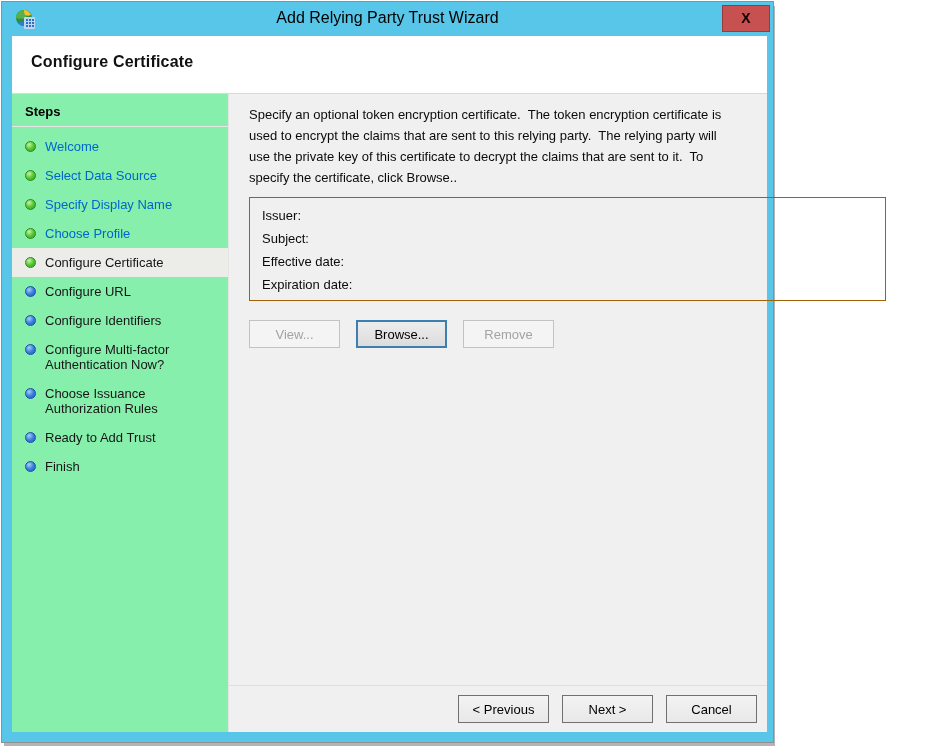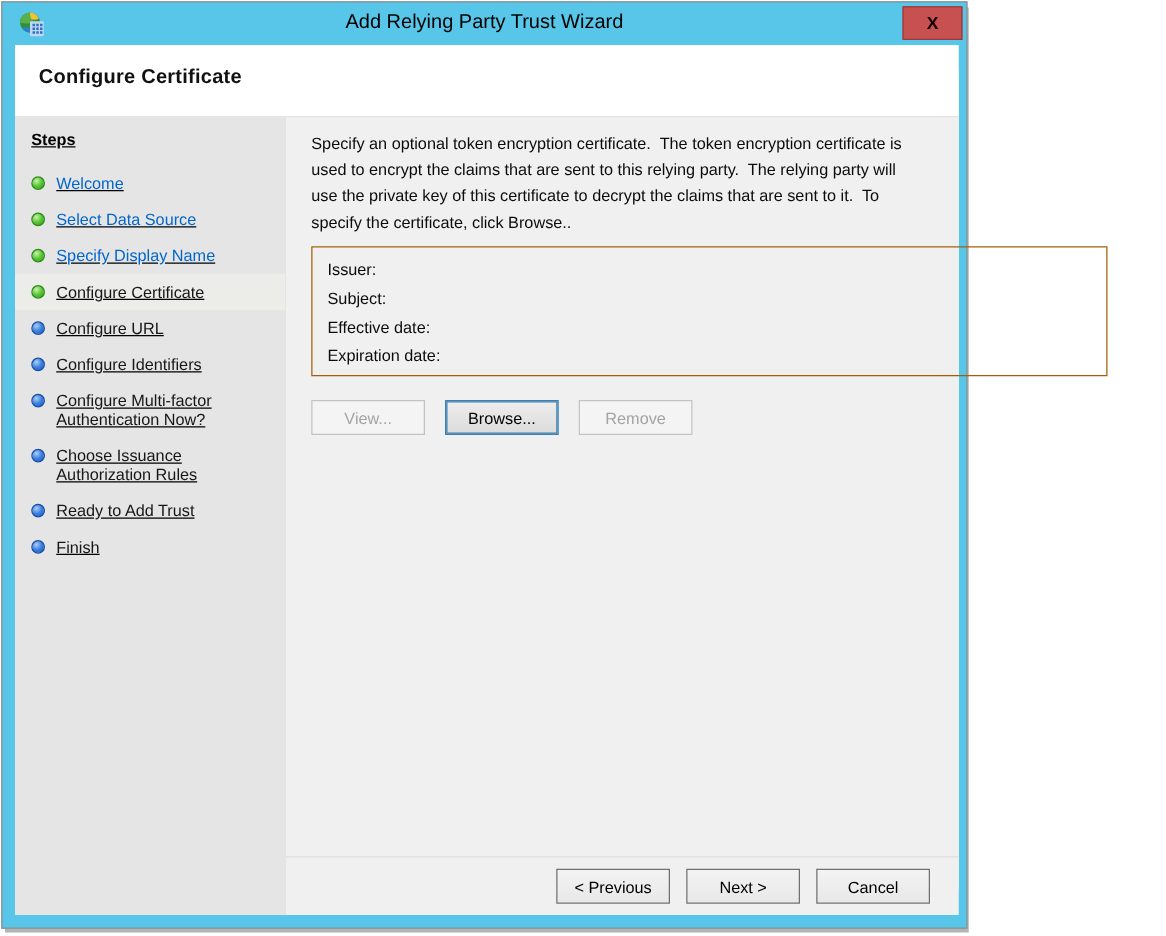--- a/index.html
+++ b/index.html
@@ -24,22 +24,22 @@
   .window-body { position:absolute; top:34px; left:10px; right:6px; bottom:10px;
                  background:#FFFFFF; display:flex; flex-direction:column;border-radius:23px; }
 
   .page-header { height:58px; padding:17px 0 0 19px; background:#FFFFFF;
                  border-bottom:1px solid #D9D9D9; }
   .page-header h1 { font-size:16px; font-weight:bold; color:#111; letter-spacing:.2px; }
 
   .content-row { flex:1; display:flex; min-height:0; }
 
   
-  .sidebar { width:217px; background:#e5e5e5; border-right:1px solid #E4E4E4;
-             padding-top:6px;text-decoration:underline; }
+  .sidebar { width:217px; background:#86efac; border-right:1px solid #E4E4E4;
+             padding-top:6px; }
   .steps-heading { font-size:13px; font-weight:bold; color:#000;
                    padding:4px 8px 7px 13px; border-bottom:1px solid #E6E6E3; }
   .steps-list { list-style:none; padding-top:5px; }
   .step { display:flex; align-items:flex-start; padding:7px 6px 7px 13px;
           font-size:13px; line-height:15px; }
   .bullet { flex:0 0 11px; width:11px; height:11px; border-radius:50%;
             margin:2px 9px 0 0; }
   .bullet.green { background:radial-gradient(circle at 35% 30%, #C9F2A9 0%, #58C634 50%, #2F9E1C 100%);
                   border:1px solid #2B8A1A; }
   .bullet.blue  { background:radial-gradient(circle at 35% 30%, #AACFF6 0%, #3C7FDE 50%, #1A5CC4 100%);
@@ -64,21 +64,21 @@
          padding:0 10px; }
   .btn.disabled { color:#A3A3A3; border-color:#C3C3C3;
                   background:#F4F4F4; }
   .btn.focused { border:1px solid #3C7FB1; box-shadow:inset 0 0 0 1px #3C7FB1;
                  background:linear-gradient(#EDEDED,#DCDCDC); }
 
   .spacer { flex:1; }
 
   
   .footer { border-top:1px solid #DEDEDE; margin:0 -32px 0 -20px;
-            padding:9px 23px 0 0; height:47px;
+            padding:9px 10px 0 0; height:47px;
             display:flex; justify-content:flex-end; gap:13px; }
 </style>
 </head>
 <body>
 
 <div class="window">
 
   <div class="titlebar">
     <svg class="app-icon" viewBox="0 0 21 21">
       <circle cx="9" cy="9" r="8" fill="#2E8F3C"></circle>
@@ -117,20 +117,24 @@
             <span class="bullet green"></span>
             <span class="lbl">Welcome</span>
             </li>
           <li class="step completed">
             <span class="bullet green"></span>
             <span class="lbl">Select Data Source</span>
             </li>
           <li class="step completed">
             <span class="bullet green"></span>
             <span class="lbl">Specify Display Name</span>
+            </li>
+          <li class="step completed">
+            <span class="bullet green"></span>
+            <span class="lbl">Choose Profile</span>
             </li>
           <li class="step current">
             <span class="bullet green"></span>
             <span class="lbl">Configure Certificate</span>
             </li>
           <li class="step upcoming">
             <span class="bullet blue"></span>
             <span class="lbl">Configure URL</span>
             </li>
           <li class="step upcoming">

